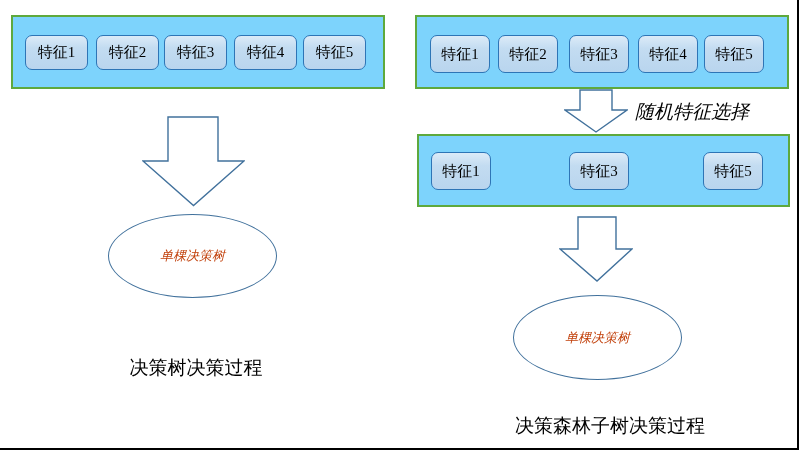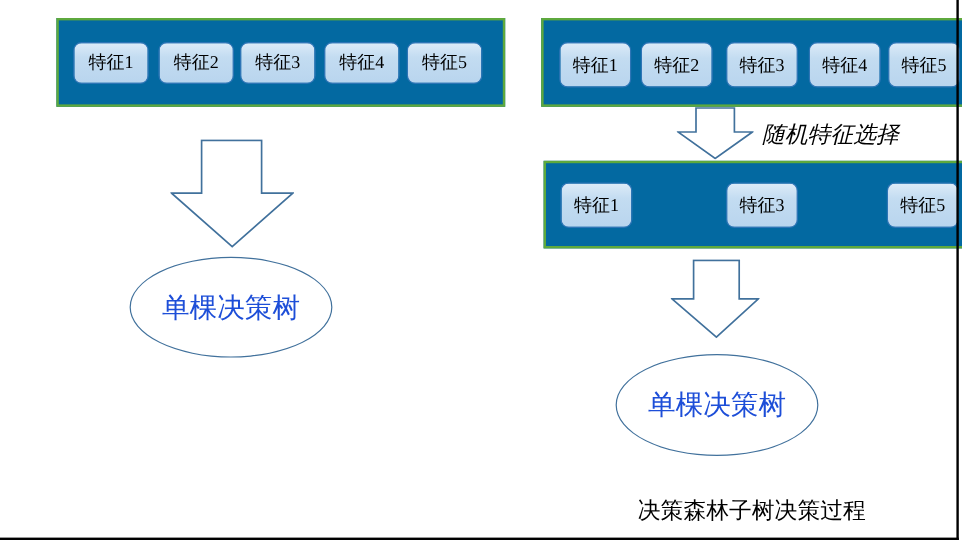--- a/index.html
+++ b/index.html
@@ -11,23 +11,22 @@
     overflow:hidden;
   }
   
   .edge-right{position:absolute;left:797px;top:0;width:2px;height:450px;background:var(--edge,#000);}
   .edge-bottom{position:absolute;left:0;top:448px;width:799px;height:2px;background:var(--edge,#000);}
 
   
   .feature-container{
     position:absolute;
     border:2px solid var(--green,#5ea93d);
-    background:#0369a1;
+    background:#7dd3fc;
     box-sizing:border-box;
-    margin-left:36px;
   }
   .fc-left   {left:11px;  top:15px;  width:374px; height:74px;}
   .fc-right1 {left:415px; top:15px;  width:374px; height:74px;}
   .fc-right2 {left:417px; top:134px; width:373px; height:73px;}
 
   
   .feature-box{
     position:absolute;
     box-sizing:border-box;
     border:1.5px solid var(--boxborder,#2e75b6);
@@ -63,33 +62,33 @@
   .arrow-right2{left:559px;top:216px;}
 
   
   .ellipse{
     position:absolute;
     box-sizing:border-box;
     border:1.5px solid var(--stroke,#41719c);
     border-radius:50%;
     background:#ffffff;
     display:flex;align-items:center;justify-content:center;
-    font-size:23px;color:#1d4ed8;
+    font-size:13px;color:#c2410c;font-style:italic;
   }
   .ellipse-left {left:108px;top:214px;width:169px;height:84px;}
   .ellipse-right{left:513px;top:295px;width:169px;height:85px;}
 
   
   .caption{
     position:absolute;
     font-size:19px;color:#000;
     text-align:center;white-space:nowrap;
   }
   .caption-left {left:96px; top:355px;width:200px;}
-  .caption-right{left:524px;top:413px;width:205px;}
+  .caption-right{left:500px;top:413px;width:205px;text-align:right;}
   .arrow-side-label{
     position:absolute;left:635px;top:99px;
     font-size:19px;color:#000;white-space:nowrap;font-style:italic;
   }
 </style>
 </head>
 <body>
 
 <div class="page">
 
@@ -102,20 +101,21 @@
   </div>
 
   <svg class="arrow arrow-left" width="103" height="91" viewBox="0 0 103 91">
     <polygon points="26,1 76,1 76,45 102,45 51.5,89.5 1,45 26,45"></polygon>
   </svg>
 
   <div class="ellipse ellipse-left">
     <span>单棵决策树</span>
   </div>
 
+  <div class="caption caption-left">决策树决策过程</div>
 
   <div class="feature-container fc-right1">
     <div class="feature-box">特征1</div>
     <div class="feature-box">特征2</div>
     <div class="feature-box">特征3</div>
     <div class="feature-box">特征4</div>
     <div class="feature-box">特征5</div>
   </div>
 
   <svg class="arrow arrow-right1" width="64" height="44" viewBox="0 0 64 44">

